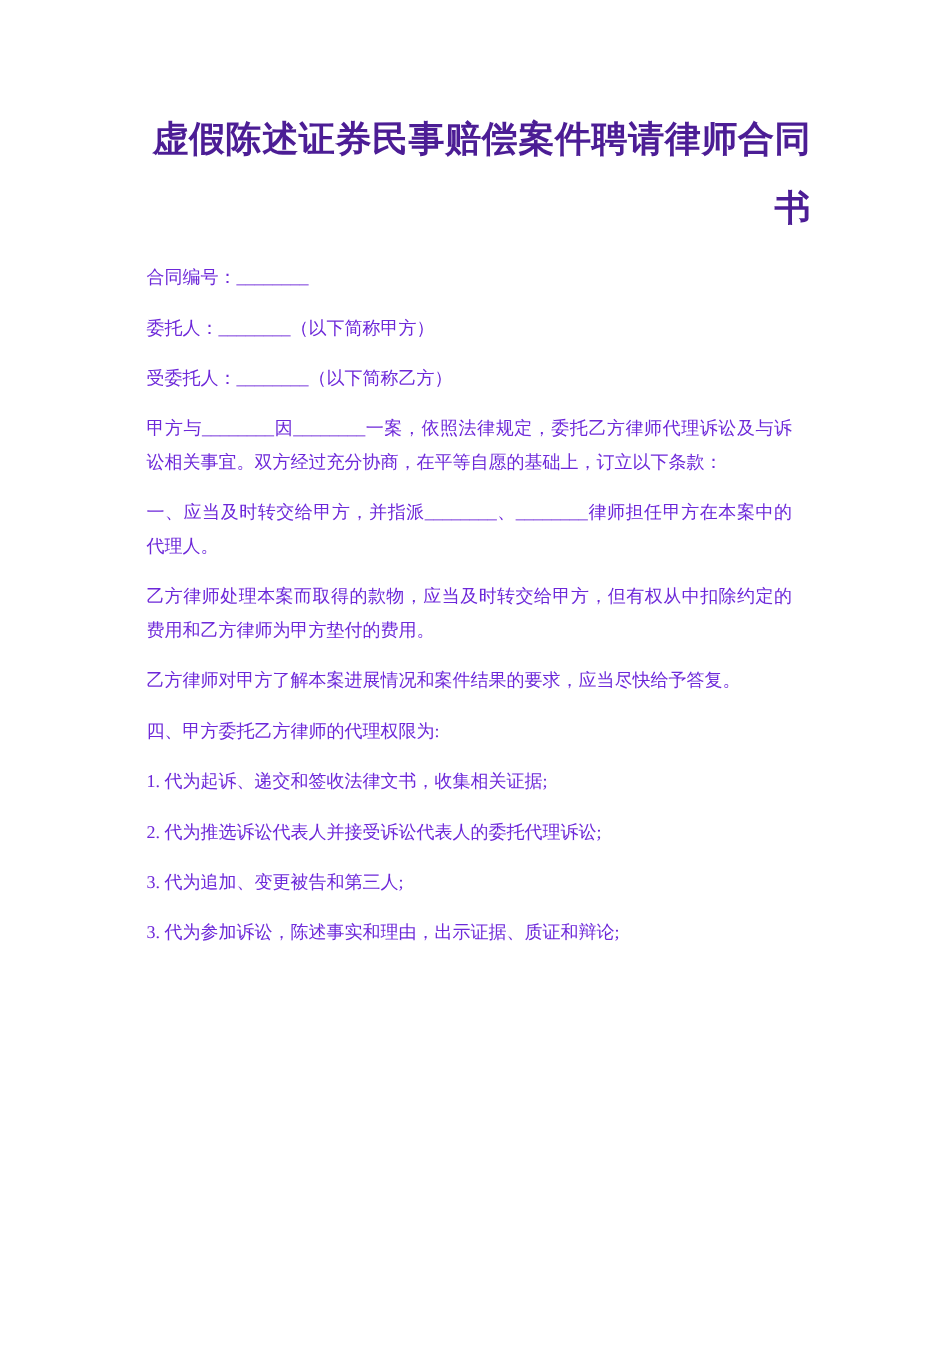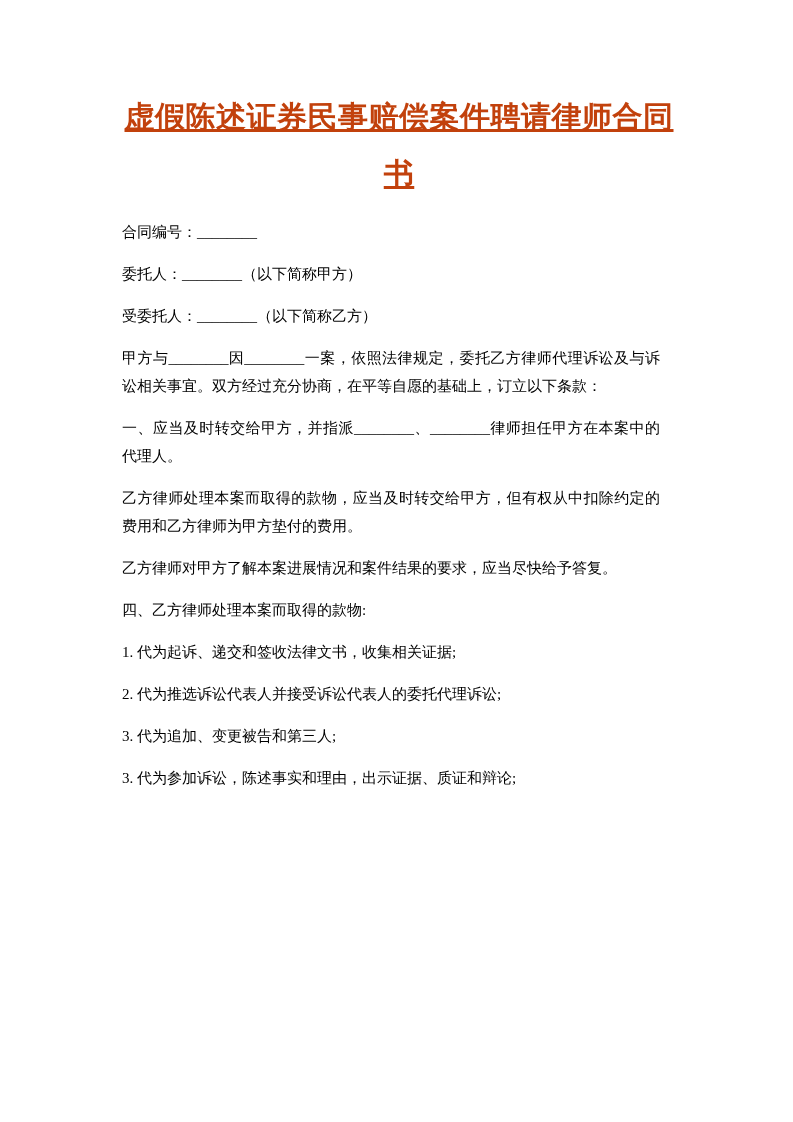--- a/index.html
+++ b/index.html
@@ -17,32 +17,31 @@
     padding: 88px 117px 40px 122px;
     font-family: "Liberation Serif", "DejaVu Serif", serif;
     color: #333333;
     overflow: hidden;
   }
   .doc-title {
     margin: 0 0 16px 0;
     font-size: 30px;
     font-weight: bold;
     line-height: 57px;
-    text-align: center;
-    color: #c2410c;
+    text-align: right;
+    color: #4c1d95;
     letter-spacing: 0.5px;
-    text-decoration: underline;
   }
   .doc-paragraph {
     margin: 0 16px 14px 0;
     font-size: 15px;
     line-height: 28px;
     text-align: justify;
     word-break: break-all;
-    color: #000000;
+    color: #6d28d9;
   }
 </style>
 </head>
 <body>
 
 <div class="page">
   <h1 class="doc-title">虚假陈述证券民事赔偿案件聘请律师合同书</h1>
 
   <p class="doc-paragraph">合同编号：________</p>
 
@@ -53,21 +52,21 @@
   <p class="doc-paragraph">甲方与________因________一案，依照法律规定，委托乙方律师代理诉讼及与诉讼相关事宜。双方经过充分协商，在平等自愿的基础上，订立以下条款：</p>
 
   <p class="doc-paragraph">一、应当及时转交给甲方，并指派________、________律师担任甲方在本案中的代理人。</p>
 
 
 
   <p class="doc-paragraph">乙方律师处理本案而取得的款物，应当及时转交给甲方，但有权从中扣除约定的费用和乙方律师为甲方垫付的费用。</p>
 
   <p class="doc-paragraph">乙方律师对甲方了解本案进展情况和案件结果的要求，应当尽快给予答复。</p>
 
-  <p class="doc-paragraph">四、乙方律师处理本案而取得的款物:</p>
+  <p class="doc-paragraph">四、甲方委托乙方律师的代理权限为:</p>
 
   <p class="doc-paragraph">1. 代为起诉、递交和签收法律文书，收集相关证据;</p>
 
   <p class="doc-paragraph">2. 代为推选诉讼代表人并接受诉讼代表人的委托代理诉讼;</p>
 
   <p class="doc-paragraph">3. 代为追加、变更被告和第三人;</p>
 
 
   <p class="doc-paragraph">3. 代为参加诉讼，陈述事实和理由，出示证据、质证和辩论;</p>
 </div>

